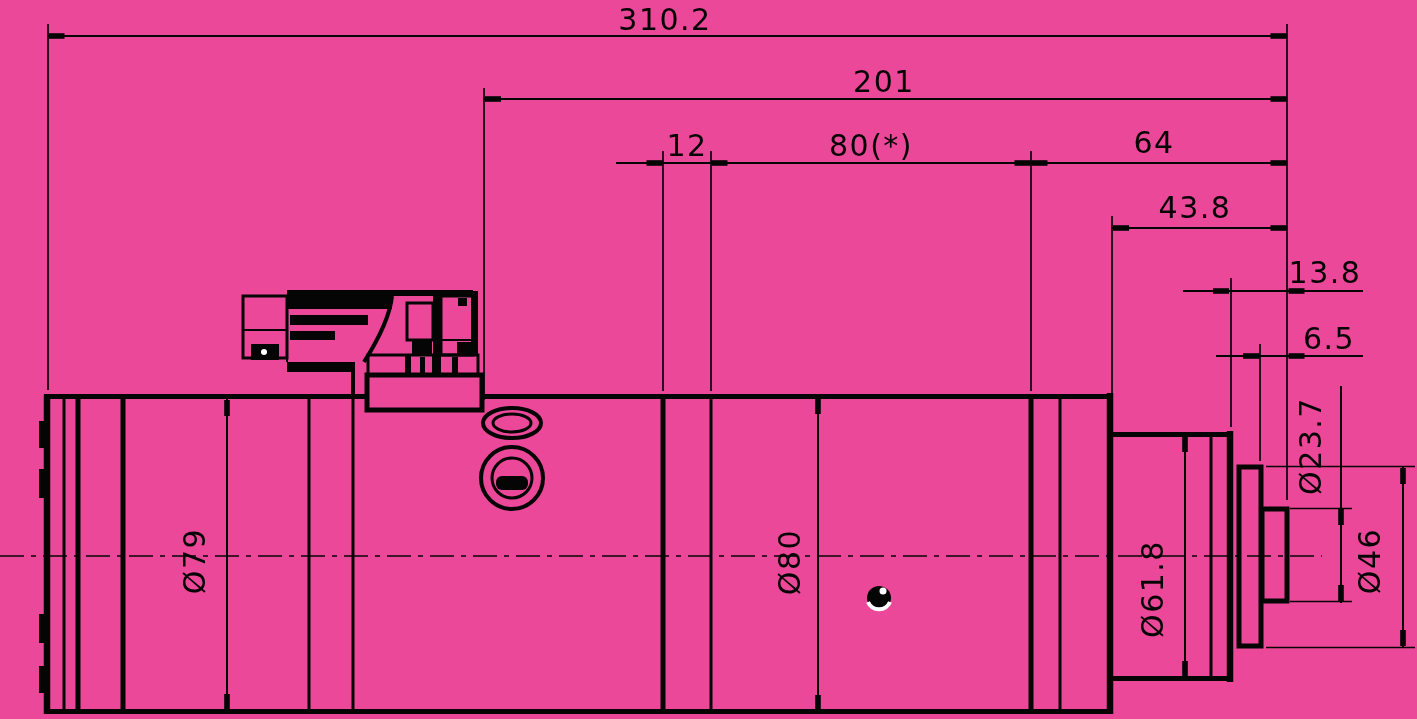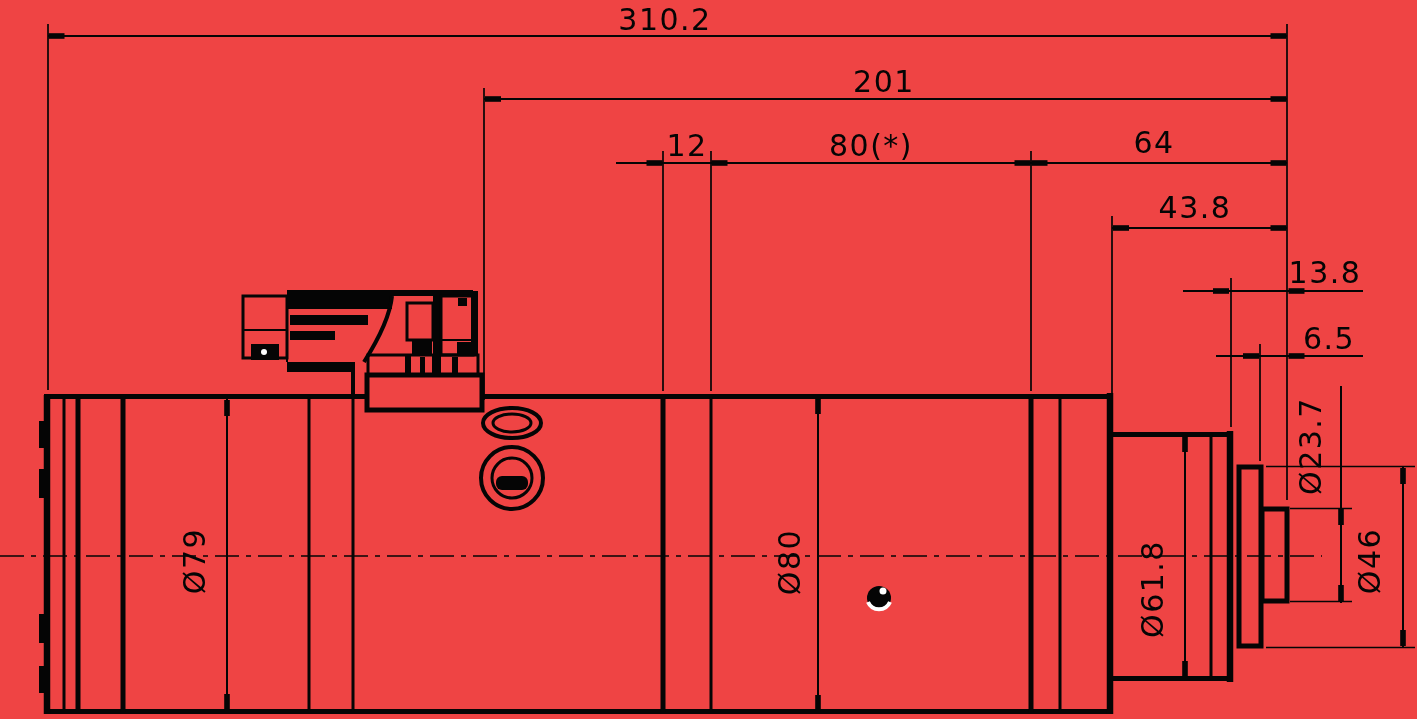--- a/index.html
+++ b/index.html
@@ -1,16 +1,16 @@
 <!DOCTYPE html>
 <html><head>
 <meta charset="utf-8">
 <style>
   html,body{margin:0;padding:0;background:#ffffff;}
-  .stage{position:relative;width:1417px;height:719px;background:#ef4444;overflow:hidden;}
+  .stage{position:relative;width:1417px;height:719px;background:#ec4899;overflow:hidden;}
   svg{position:absolute;left:0;top:0;}
   .ln{stroke:#050505;fill:none;}
   .w1{stroke-width:1.7;}   
   .w2{stroke-width:2;}     
   .w3{stroke-width:3;}     
   .w4{stroke-width:4;}
   .w5{stroke-width:5;}     
   .w6{stroke-width:6.5;}
   .tk{fill:#050505;stroke:none;}           
   .blk{fill:#050505;stroke:none;}          

